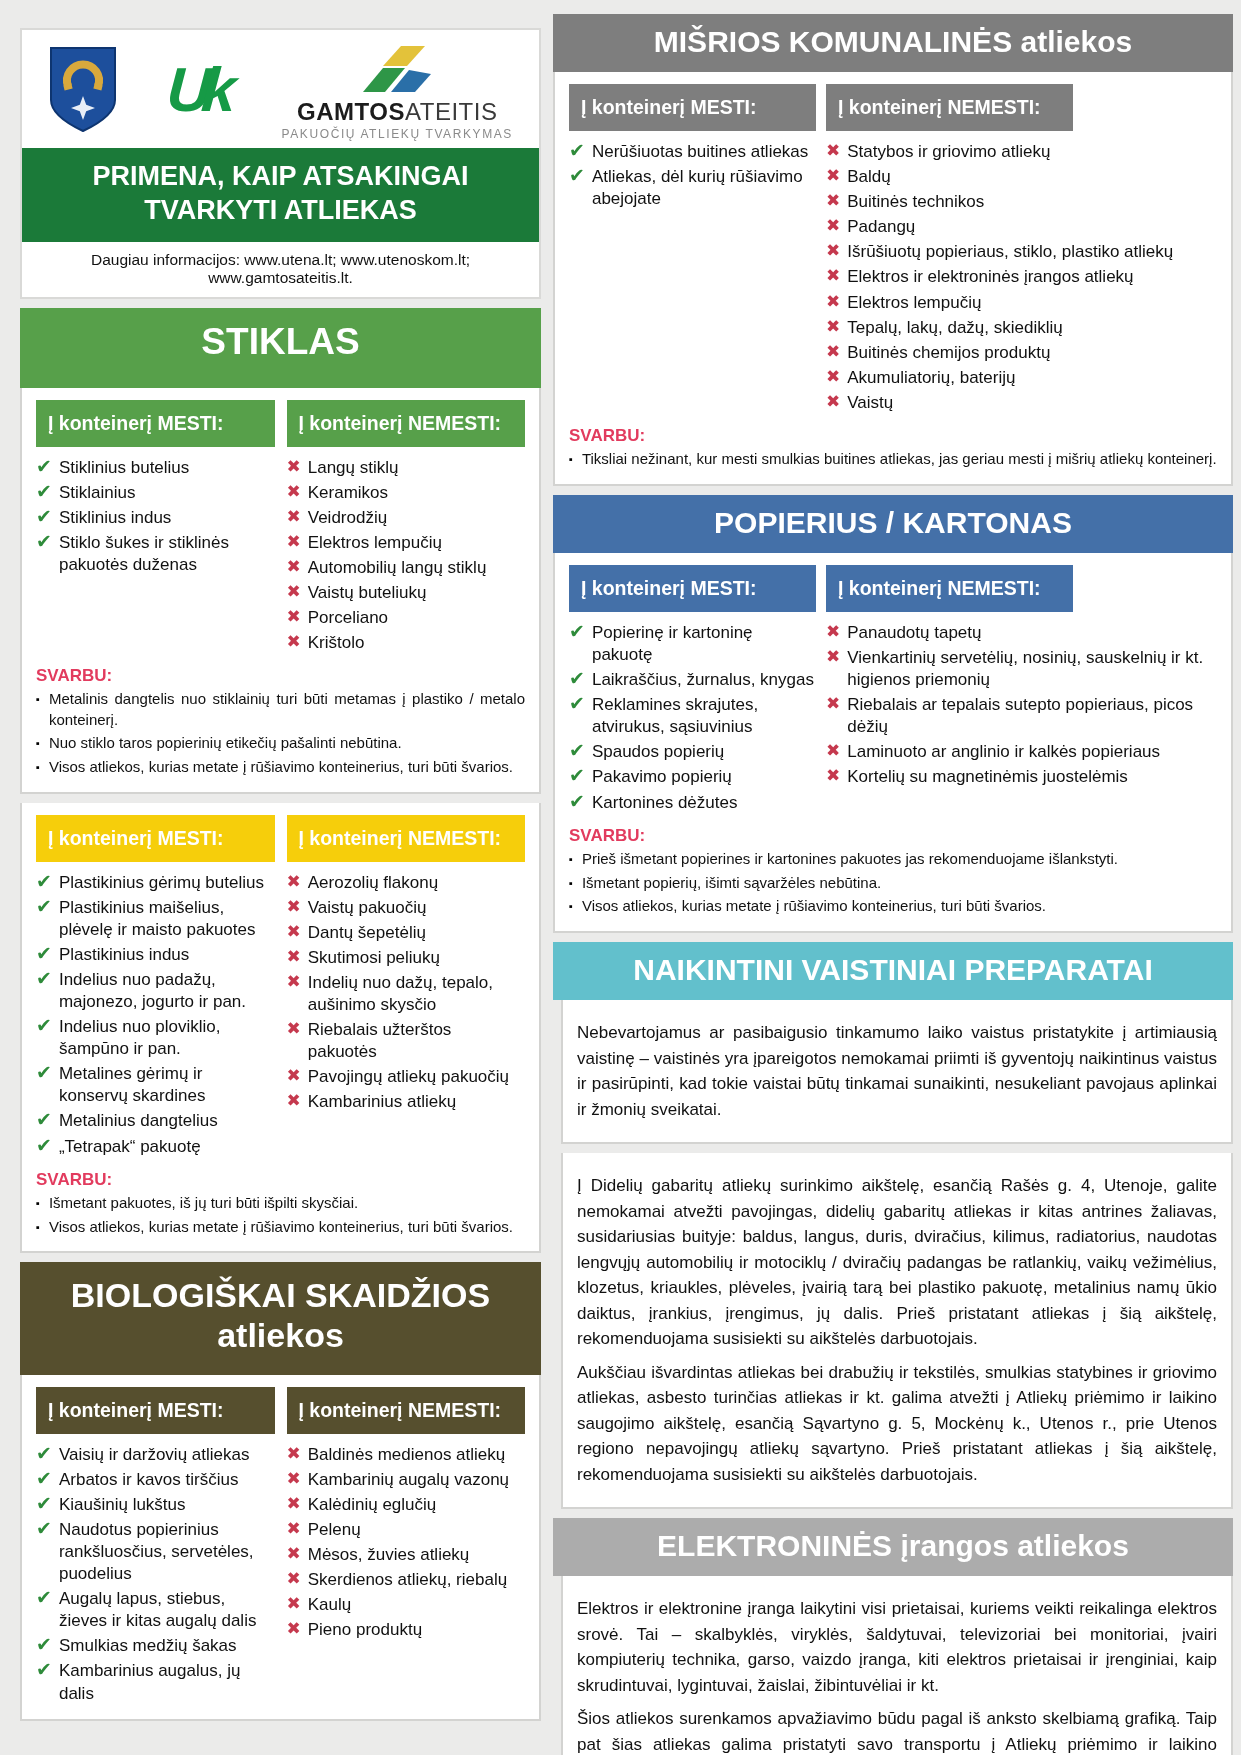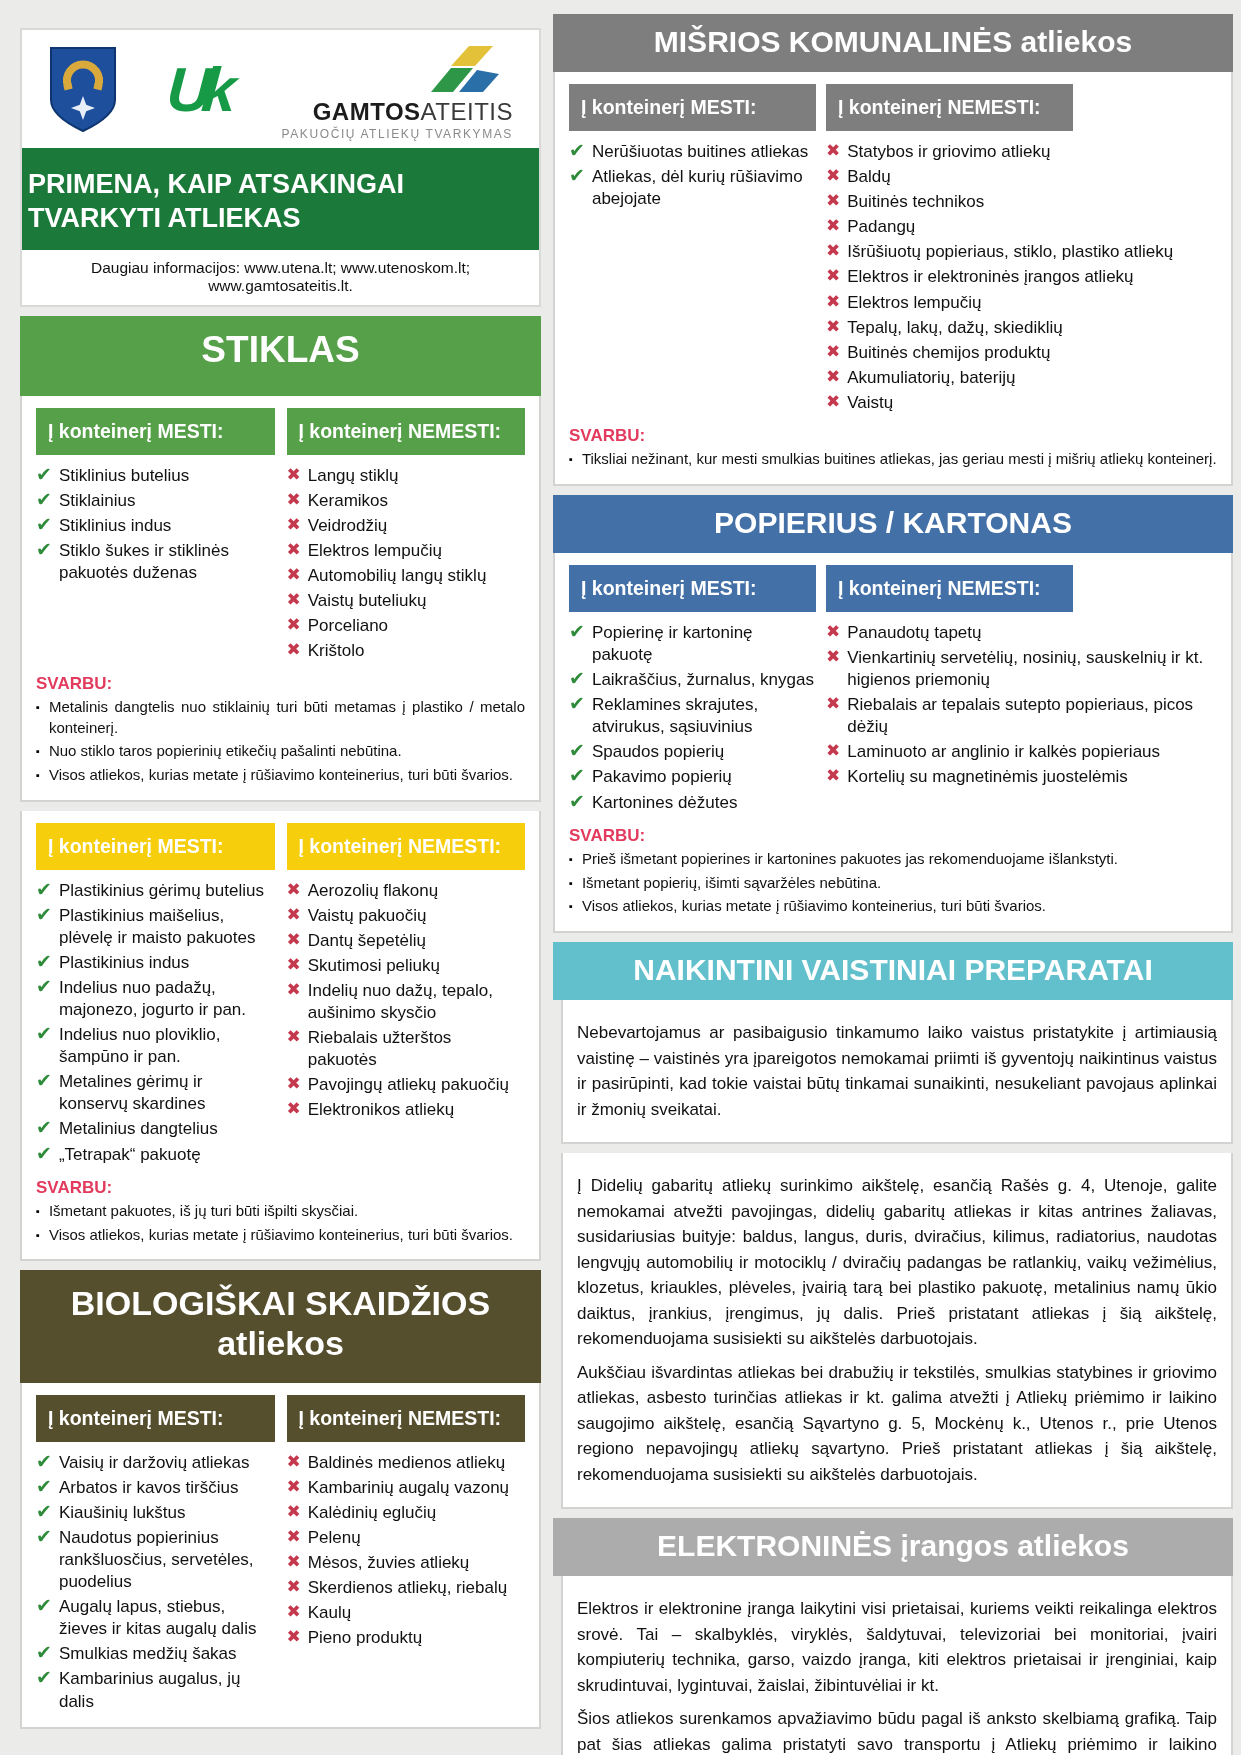--- a/index.html
+++ b/index.html
@@ -21,28 +21,28 @@
   .card{background:#fff;border:2px solid #d3d3d1;border-top:none;}
   .headcard{background:#fff;border:2px solid #d9d9d7;}
 
   
   .logo-row{display:flex;align-items:center;justify-content:space-between;
     padding:14px 26px 12px 26px;background:#fff;height:118px;}
   .coat svg{display:block;}
   .uk-logo{font-weight:bold;color:#169a46;font-size:62px;line-height:1;
     letter-spacing:-4px;font-style:italic;transform:skewX(-4deg);}
   .uk-logo .k{margin-left:-6px;}
-  .gamtos{display:flex;flex-direction:column;align-items:flex-end;margin-top:4px;}
+  .gamtos{display:flex;flex-direction:column;align-items:center;margin-top:4px;}
   .gamtos-text{font-size:24px;letter-spacing:.5px;line-height:1;margin-top:4px;}
   .gamtos-text b{font-weight:bold;color:#1c1c1c;}
   .gamtos-text span{font-weight:300;color:#3a3a3a;}
   .gamtos-sub{font-size:12px;color:#8a8a8a;letter-spacing:1.6px;margin-top:3px;}
 
-  .main-title{background:var(--header-green);color:#fff;
-    font-weight:bold;font-size:27px;line-height:1.25;padding:20px 6px 14px;}
+  .main-title{background:var(--header-green);color:#fff;text-align:center;
+    font-weight:bold;font-size:27px;line-height:1.25;padding:12px 6px 14px;}
   .info-line{background:#fff;text-align:center;font-size:15.5px;padding:9px 2px 10px;}
 
   
   .banner{color:#fff;font-weight:bold;text-align:center;}
   .banner-left{font-size:37px;padding:13px 4px 25px;}
   .banner-left.two{font-size:34px;line-height:1.15;padding:14px 4px 20px;}
   .banner-right{font-size:30px;padding:11px 4px 13px;}
 
   .bg-stiklas{background:var(--stiklas-green);}
   .bg-plastikas{background:var(--plastikas-yellow);}
@@ -289,21 +289,21 @@
                 <span class="it">Riebalais užterštos pakuotės</span>
               </li>
 
               <li>
                 <span class="xk">✖</span>
                 <span class="it">Pavojingų atliekų pakuočių</span>
               </li>
 
               <li>
                 <span class="xk">✖</span>
-                <span class="it">Elektronikos atliekų</span>
+                <span class="it">Kambarinius atliekų</span>
               </li>
             </ul>
         </div>
       </div>
       <div>
         <div class="svarbu-t">SVARBU:</div>
         <ul class="blist">
 
             <li>
               <span class="blt">▪</span>

